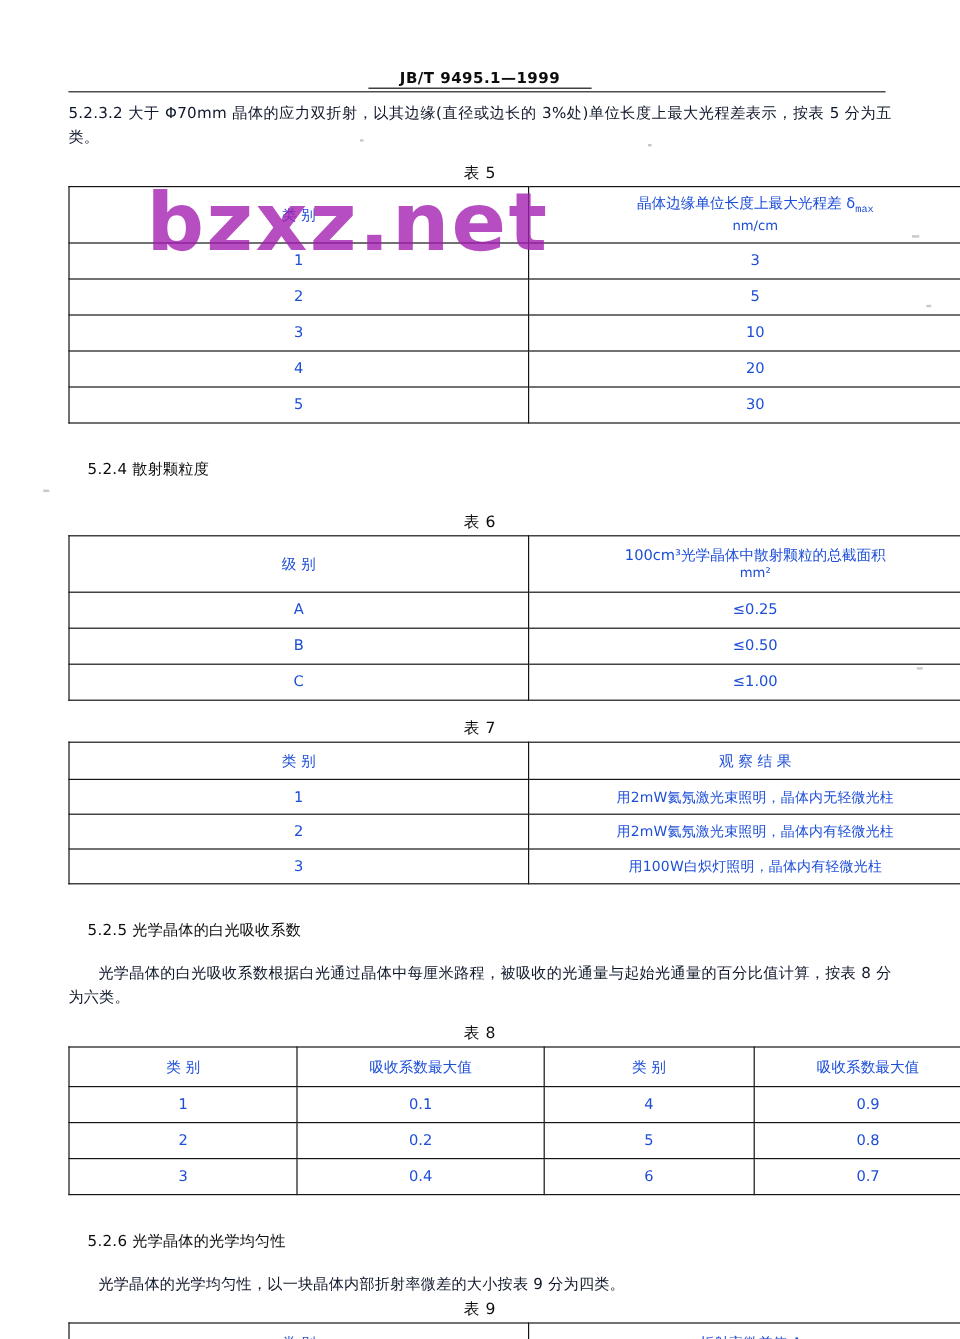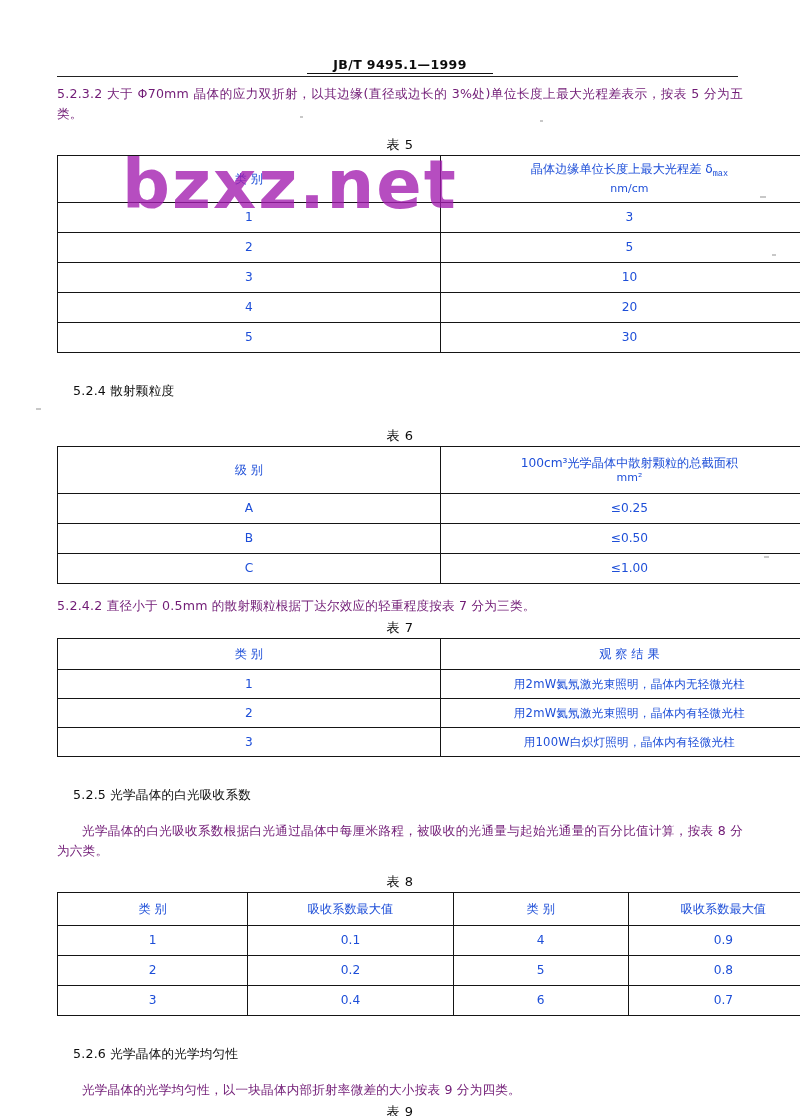--- a/index.html
+++ b/index.html
@@ -50,21 +50,21 @@
   
   .content {
     position: absolute;
     top: 84px;
     left: 57px;
     width: 686px;
   }
   .para {
     font-size: 12.6px;
     line-height: 20px;
-    color: #701a75;
+    color: #0f172a;
     margin: 0 0 2px 0;
     text-align: justify;
     letter-spacing: 0.2px;
   }
   .para.indent {
     text-indent: 25px;
   }
   .sec-head {
     font-size: 12.6px;
     line-height: 20px;
@@ -229,21 +229,20 @@
         </tr>
         <tr>
           <td class="rcell">C</td>
           <td class="rcell">≤1.00</td>
         </tr>
       </tbody>
     </table>
 
     <div class="spacer-md"></div>
 
-    <p class="para">5.2.4.2  直径小于 0.5mm 的散射颗粒根据丁达尔效应的轻重程度按表 7 分为三类。</p>
     <div class="tbl-caption">表 7</div>
 
     <table class="std">
       <colgroup>
           <col style="width:50.3%">
           <col style="width:49.7%">
         </colgroup>
       <tbody>
         <tr>
           <th class="hcell" style="height:26px">类        别</th>

